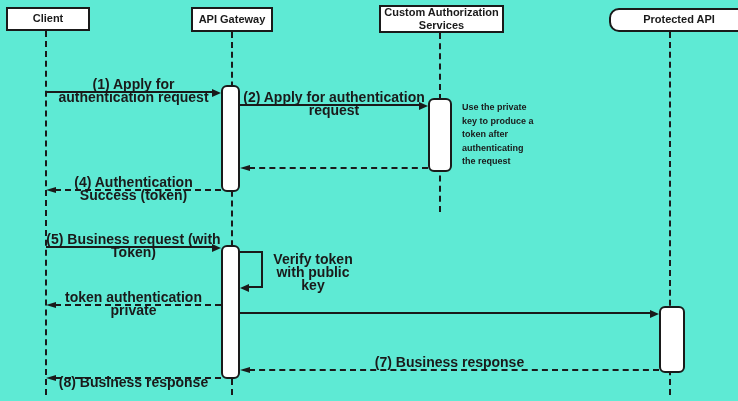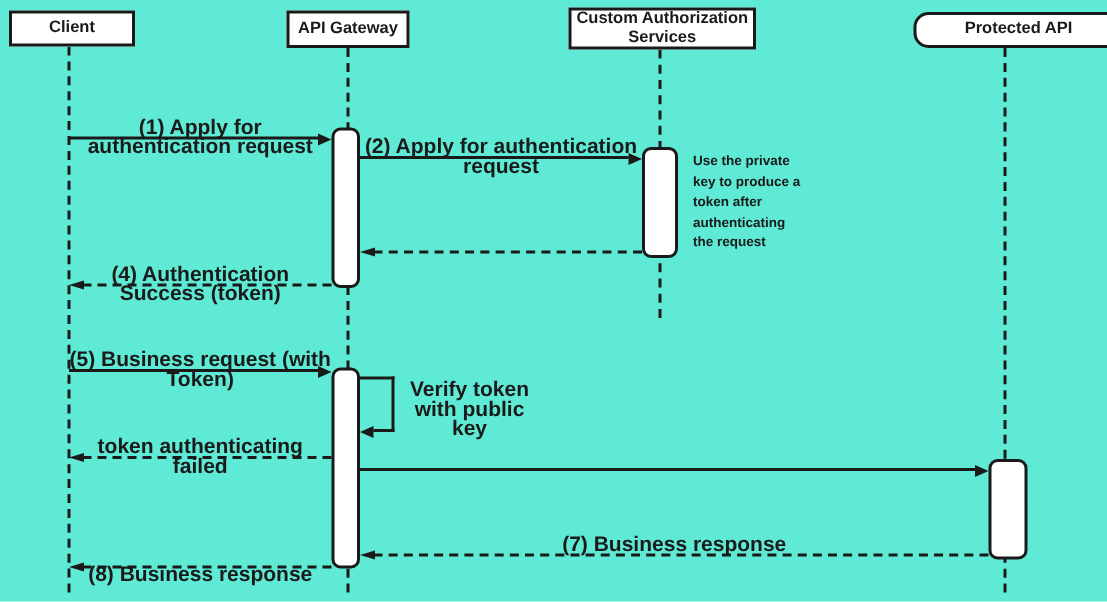--- a/index.html
+++ b/index.html
@@ -90,21 +90,21 @@
   <div class="msg-line" style="left:46px;top:246px;width:166px;"></div>
   <div class="arrow right" style="left:212px;top:244px;"></div>
 
   <div class="msg-line" style="left:240px;top:251px;width:23px;"></div>
   <div class="vline" style="left:261px;top:251px;height:37px;"></div>
   <div class="msg-line" style="left:249px;top:286px;width:14px;"></div>
   <div class="arrow left" style="left:240px;top:284px;"></div>
   <div class="msg-label left" style="left:268px;top:253px;width:90px;">Verify token
 with public key</div>
 
-  <div class="msg-label" style="left:46px;top:291px;width:175px;">token authenticating failed</div>
+  <div class="msg-label" style="left:46px;top:291px;width:175px;">token authentication private</div>
   <div class="msg-line dashed" style="left:55px;top:304px;width:166px;"></div>
   <div class="arrow thin-left" style="left:46px;top:302px;"></div>
 
   <div class="msg-line" style="left:240px;top:312px;width:410px;"></div>
   <div class="arrow right" style="left:650px;top:310px;"></div>
 
   <div class="msg-label" style="left:240px;top:356px;width:419px;">(7) Business response</div>
   <div class="msg-line dashed" style="left:249px;top:369px;width:410px;"></div>
   <div class="arrow thin-left" style="left:240px;top:367px;"></div>
 

